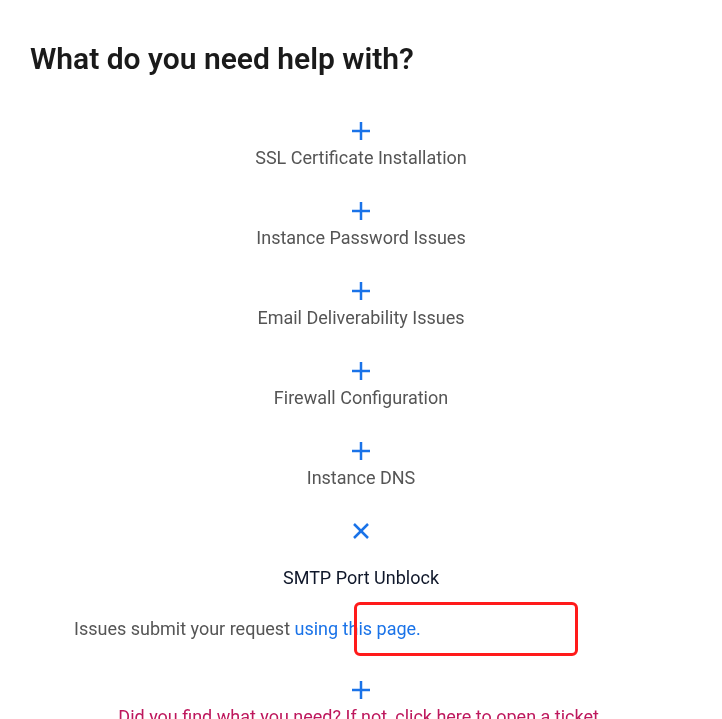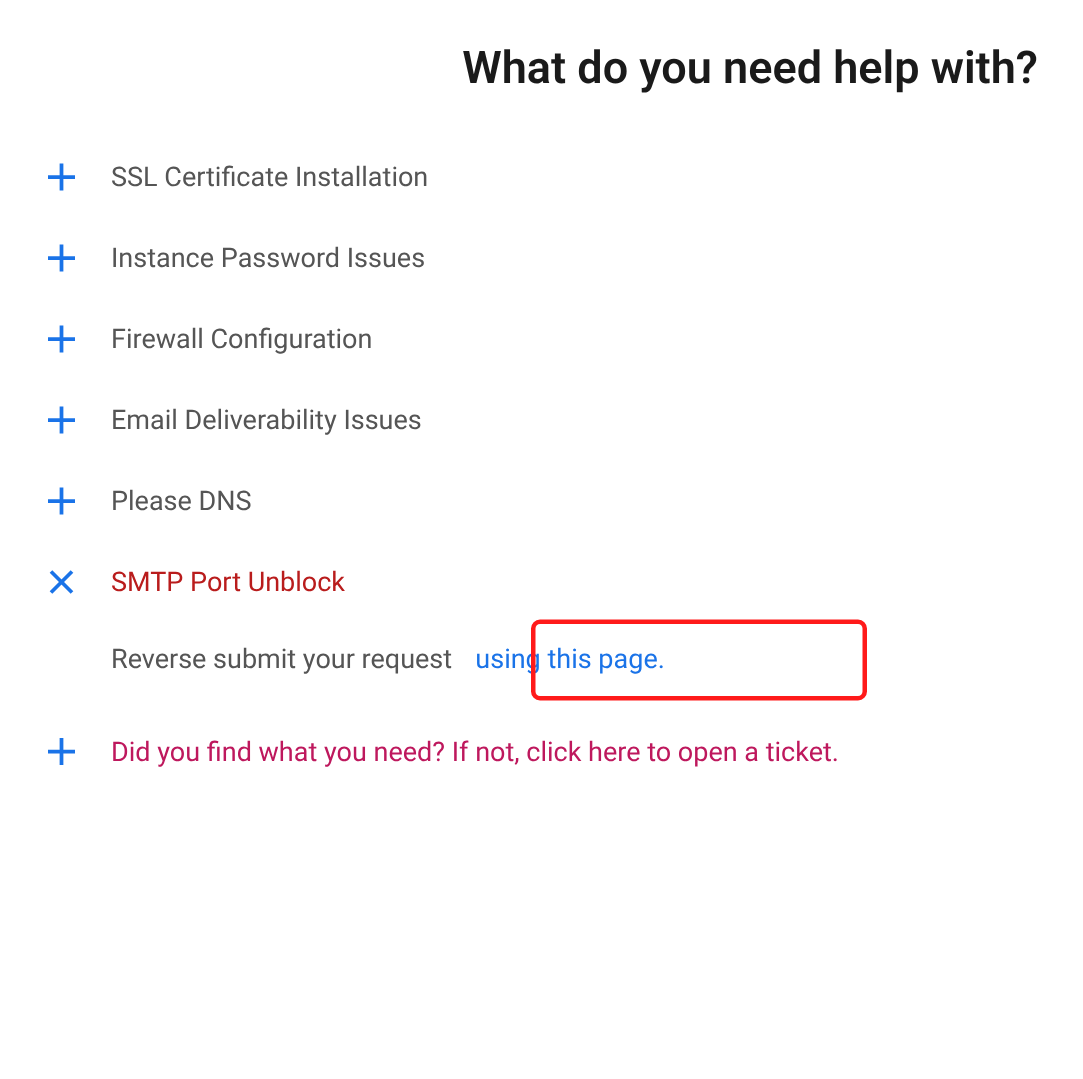--- a/index.html
+++ b/index.html
@@ -8,64 +8,64 @@
       width: 722px;
       background: #fff;
       padding: 20px 30px;
       color: #333;
     }
     .page-title {
       font-size: 30px;
       font-weight: 600;
       color: #1a1a1a;
       margin-bottom: 28px;
-      margin-top: 8px;
-      text-align: right;
+      margin-top: 21px;
     }
     .accordion {
       display: flex;
       flex-direction: column;
     }
     .accordion-item {
       display: flex;
       align-items: center;
       padding: 16px 0;
-      gap: 22px;
+      gap: 5px;
       cursor: pointer;
+      flex-direction: column;
     }
     .accordion-icon {
       width: 22px;
       height: 22px;
       flex-shrink: 0;
       display: flex;
       align-items: center;
       justify-content: center;
     }
     .accordion-icon svg {
       stroke: #1a73e8;
       stroke-width: 2.5;
     }
     .accordion-label {
       font-size: 18px;
       color: #555;
       font-weight: 400;
     }
     .accordion-label.expanded {
-      color: #b91c1c;
+      color: #0f172a;
+      margin-top: 20px;
     }
     .accordion-content {
       padding: 14px 0 24px 44px;
       font-size: 18px;
       color: #555;
       position: relative;
     }
     .accordion-content a {
       color: #1a73e8;
       text-decoration: none;
-      margin-left: 11px;
     }
     .highlight-box {
       position: absolute;
       border: 3px solid #ff1a1a;
       border-radius: 6px;
       width: 224px;
       height: 54px;
       left: 324px;
       top: -2px;
       pointer-events: none;
@@ -102,56 +102,56 @@
   </div>
 
 
   <div class="accordion-item">
     <span class="accordion-icon">
       <svg width="20" height="20" viewBox="0 0 20 20" fill="none">
           <line x1="10" y1="1" x2="10" y2="19"></line>
           <line x1="1" y1="10" x2="19" y2="10"></line>
         </svg>
     </span>
+    <span class="accordion-label">Email Deliverability Issues</span>
+  </div>
+
+  <div class="accordion-item">
+    <span class="accordion-icon">
+      <svg width="20" height="20" viewBox="0 0 20 20" fill="none">
+          <line x1="10" y1="1" x2="10" y2="19"></line>
+          <line x1="1" y1="10" x2="19" y2="10"></line>
+        </svg>
+    </span>
     <span class="accordion-label">Firewall Configuration</span>
   </div>
 
   <div class="accordion-item">
     <span class="accordion-icon">
       <svg width="20" height="20" viewBox="0 0 20 20" fill="none">
           <line x1="10" y1="1" x2="10" y2="19"></line>
           <line x1="1" y1="10" x2="19" y2="10"></line>
         </svg>
     </span>
-    <span class="accordion-label">Email Deliverability Issues</span>
-  </div>
-
-  <div class="accordion-item">
-    <span class="accordion-icon">
-      <svg width="20" height="20" viewBox="0 0 20 20" fill="none">
-          <line x1="10" y1="1" x2="10" y2="19"></line>
-          <line x1="1" y1="10" x2="19" y2="10"></line>
-        </svg>
-    </span>
-    <span class="accordion-label">Please DNS</span>
+    <span class="accordion-label">Instance DNS</span>
   </div>
 
 
   <div class="accordion-item">
     <span class="accordion-icon">
       <svg width="20" height="20" viewBox="0 0 20 20" fill="none">
           <line x1="3" y1="3" x2="17" y2="17"></line>
           <line x1="17" y1="3" x2="3" y2="17"></line>
         </svg>
     </span>
     <span class="accordion-label expanded">SMTP Port Unblock</span>
   </div>
 
   <div class="accordion-content">
-    <span>Reverse submit your request </span><a href="#">using this page.</a>
+    <span>Issues submit your request </span><a href="#">using this page.</a>
     <div class="highlight-box"></div>
   </div>
 
   <div class="accordion-item final-item">
     <span class="accordion-icon">
       <svg width="20" height="20" viewBox="0 0 20 20" fill="none">
           <line x1="10" y1="1" x2="10" y2="19"></line>
           <line x1="1" y1="10" x2="19" y2="10"></line>
         </svg>
     </span>

